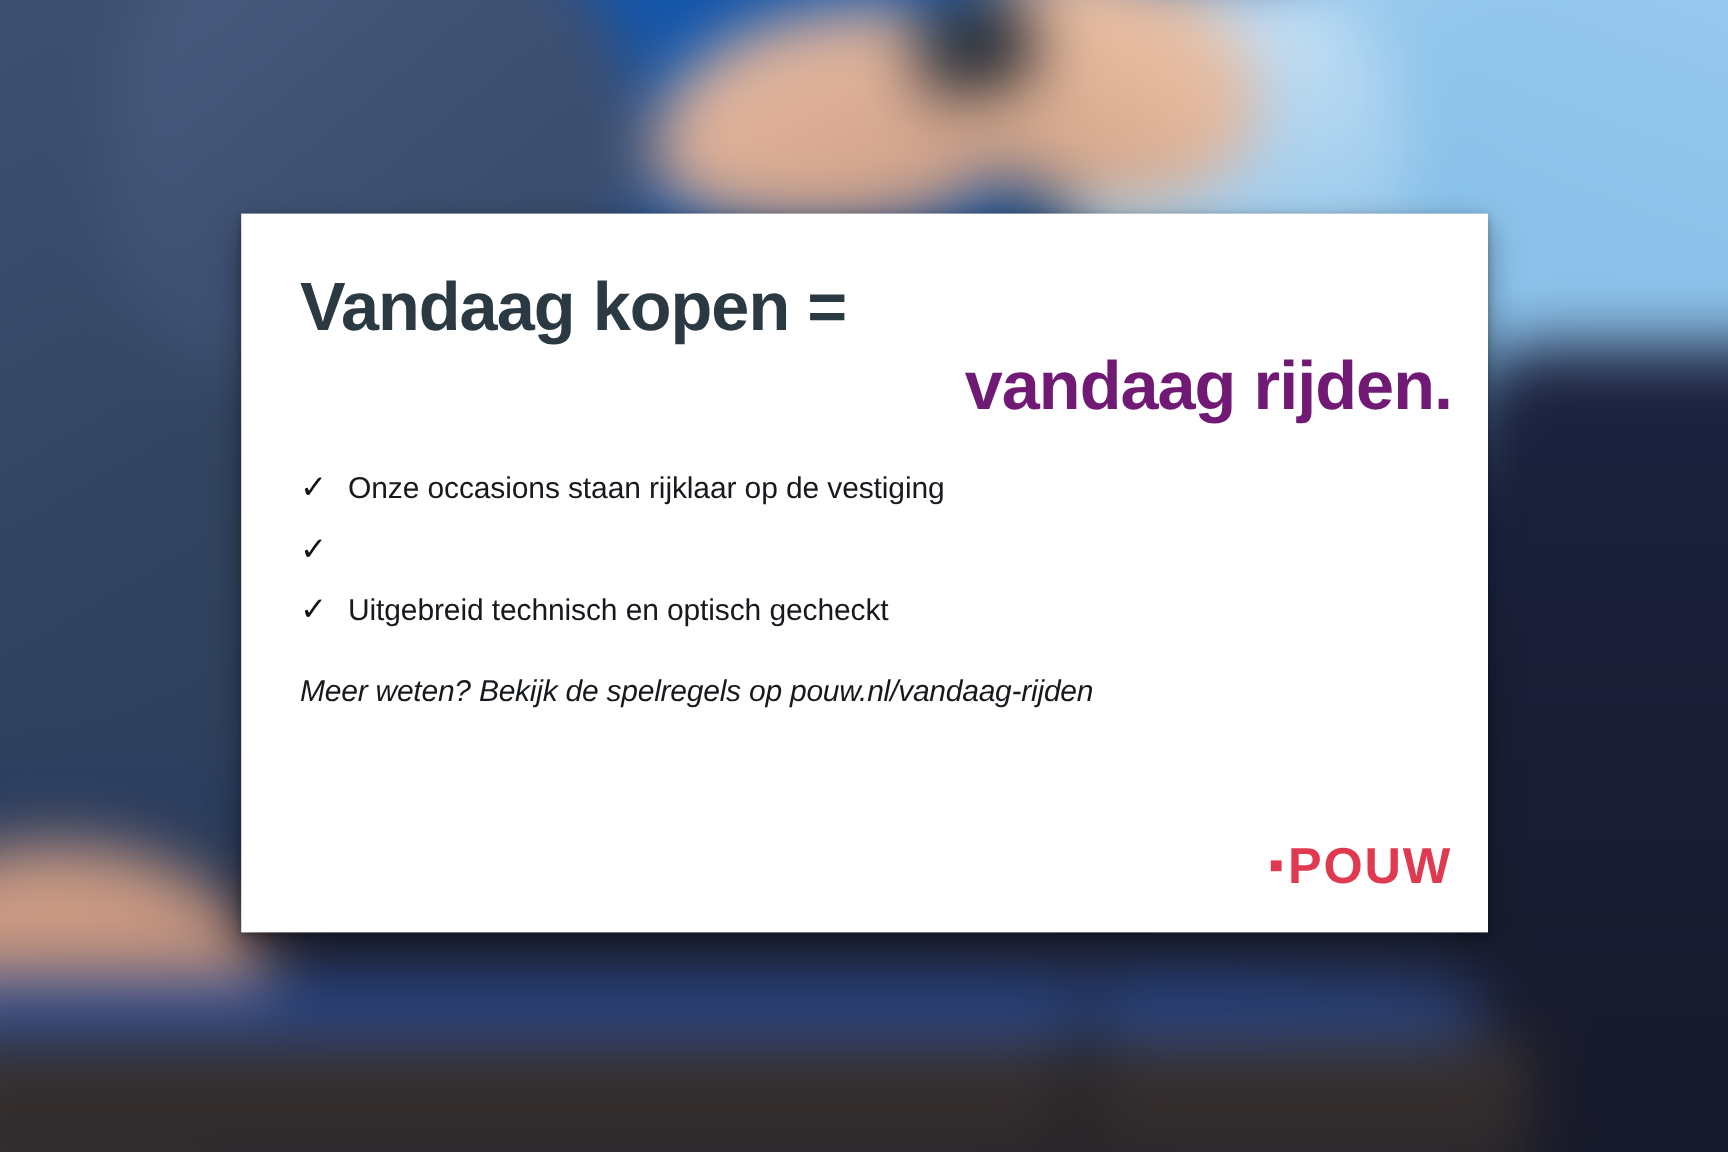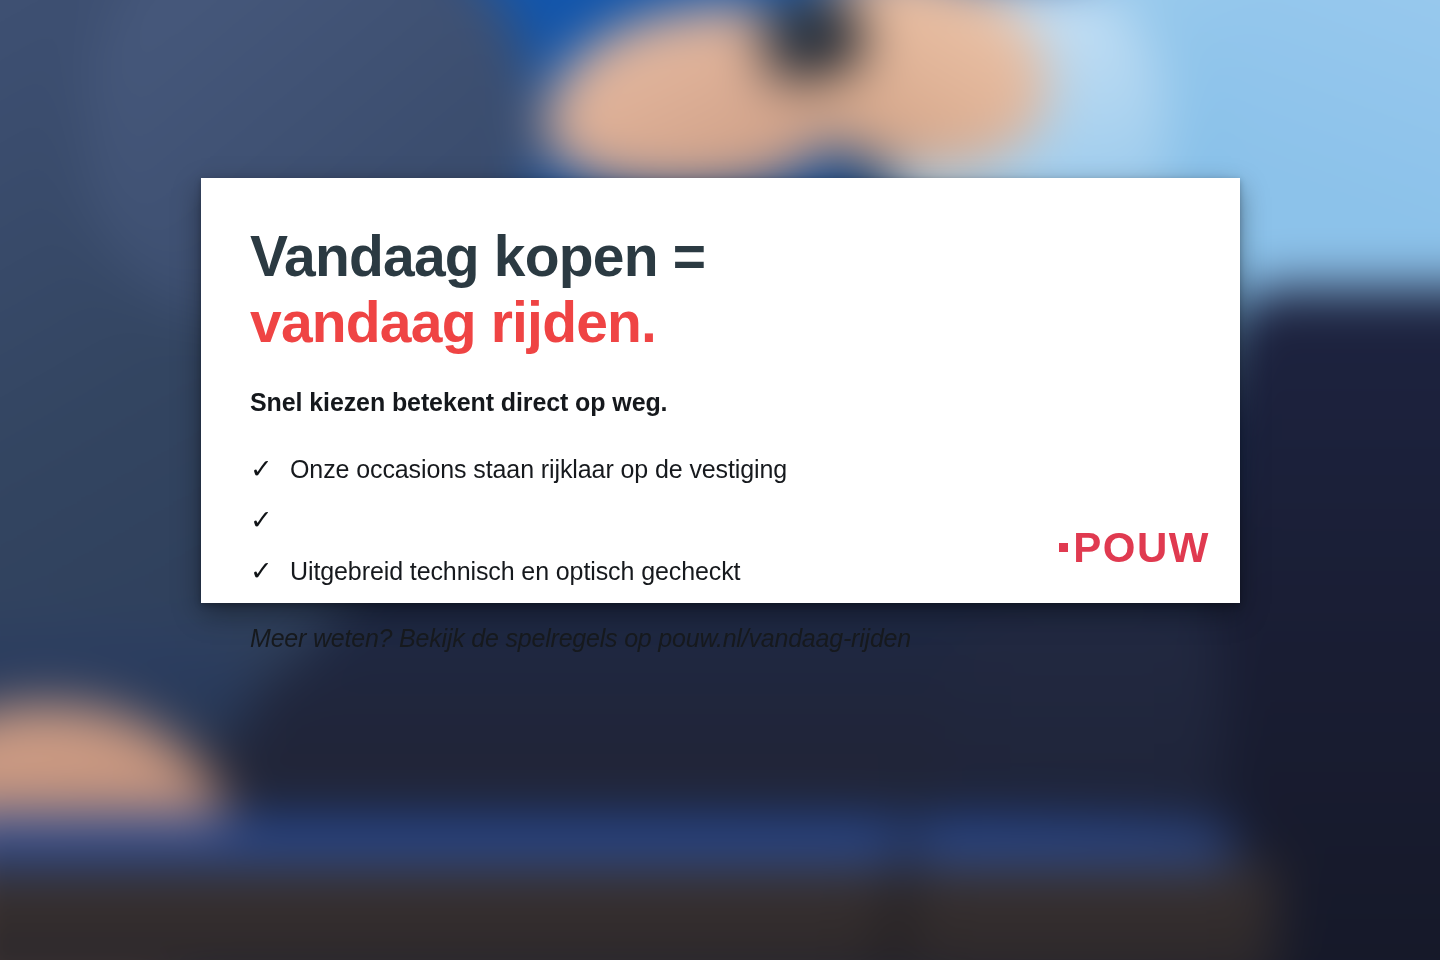--- a/index.html
+++ b/index.html
@@ -149,38 +149,38 @@
   #bg-inner {
     position:absolute; inset:0;
     filter:blur(24px);
     transform:scale(1.07);
   }
 
   
   #card {
     position:absolute;
     left:201px; top:178px;
-    width:1039px; height:425px;
+    width:1039px; height:599px;
     background:#ffffff;
     box-shadow:0 10px 26px rgba(0,0,0,0.38), 0 2px 6px rgba(0,0,0,0.25);
   }
   #card-inner {
     position:absolute;
     left:49px; top:45px;
     right:30px; bottom:0;
   }
 
   .headline {
     font-size:57px;
     font-weight:700;
     letter-spacing:-0.8px;
     line-height:66px;
   }
   .headline .l1 { color:#2b3a42; display:block; }
-  .headline .l2 { color:#ef4444; display:block; }
+  .headline .l2 { color:#701a75; display:block;text-align:right; }
 
   .subhead {
     margin-top:33px;
     font-size:25px;
     font-weight:700;
     color:#15181c;
     letter-spacing:-0.1px;
   }
 
   #benefits { margin-top:38px; }
@@ -260,21 +260,20 @@
   </div>
 
   <div id="card">
     <div id="card-inner">
 
       <div class="headline">
         <span class="l1">Vandaag kopen =</span>
         <span class="l2">vandaag rijden.</span>
       </div>
 
-      <div class="subhead">Snel kiezen betekent direct op weg.</div>
 
       <div id="benefits">
         <div class="benefit">
           <span class="check">✓</span>
           <span class="btext">Onze occasions staan rijklaar op de vestiging</span>
         </div>
         <div class="benefit">
           <span class="check">✓</span>
         </div>
         <div class="benefit">

